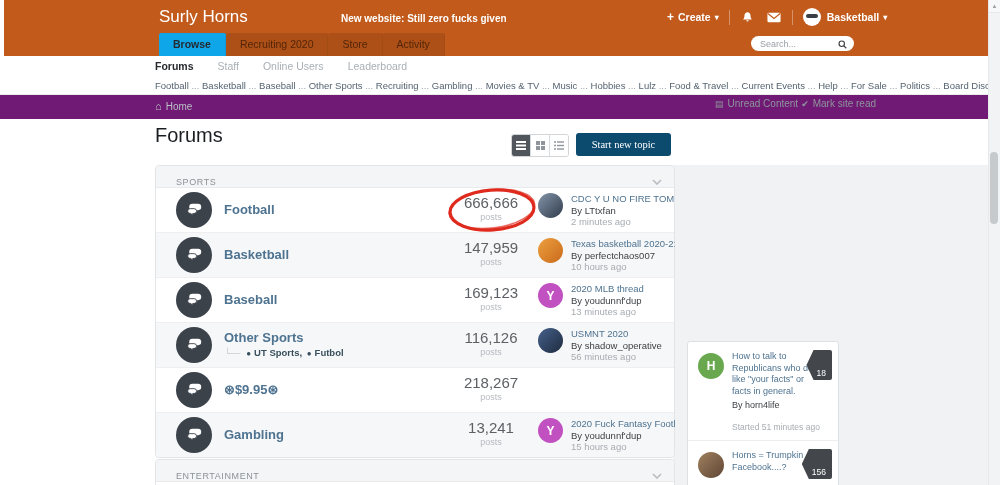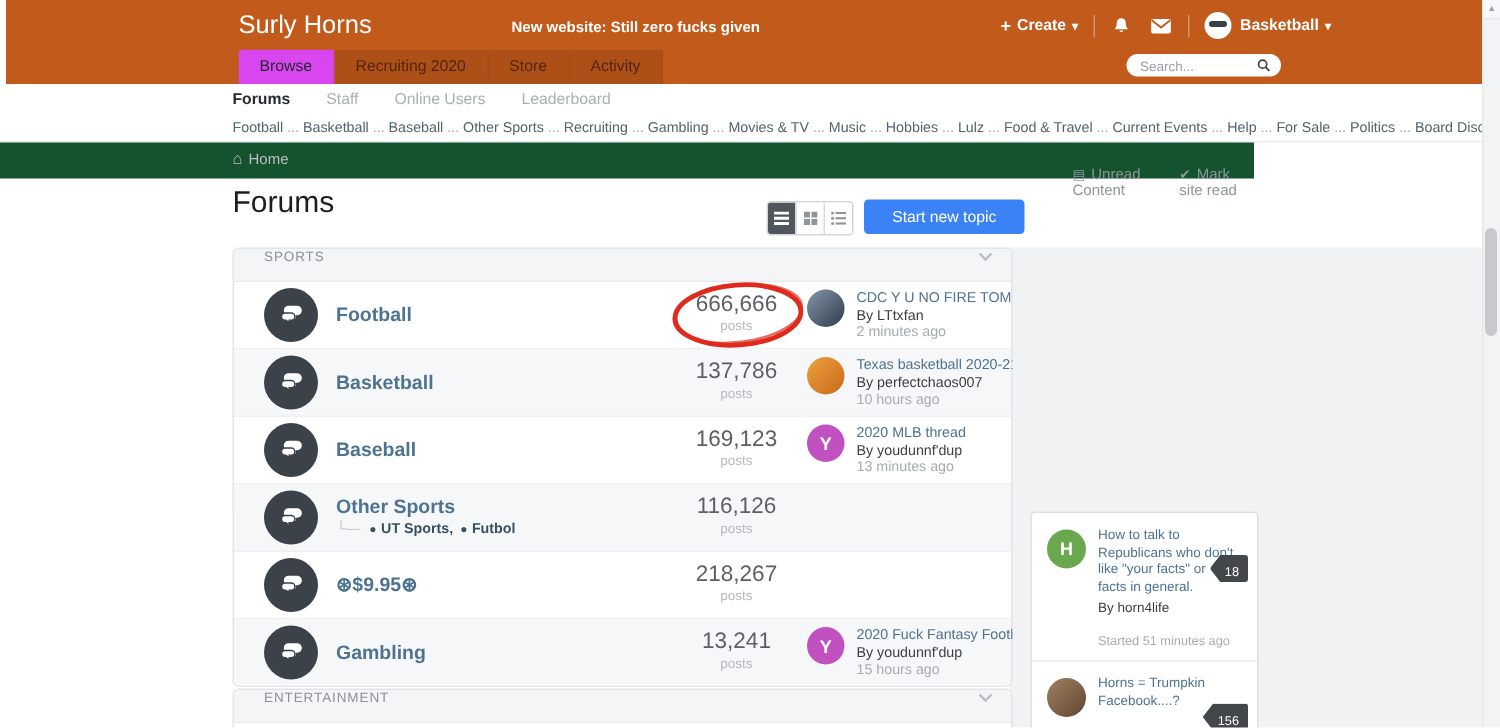--- a/index.html
+++ b/index.html
@@ -17,61 +17,61 @@
   .plus{font-size:12px;margin-right:4px;font-weight:bold}
   .caret{font-size:8px;margin-left:4px}
   .hicon{width:15px;height:15px;display:inline-flex;align-items:center;justify-content:center}
   .hicon + .hicon{margin-left:12px}
   .user-ava{width:18px;height:18px;border-radius:50%;background:#fff;position:relative;margin-right:6px}
   .user-ava:after{content:"";position:absolute;left:3px;top:6px;width:12px;height:4px;border-radius:2px;background:#3a3f46}
   
   .tabs{position:absolute;left:155px;bottom:0;display:flex;height:23px}
   .tab{height:23px;line-height:23px;padding:0 14px;font-size:10.5px;color:rgba(46,20,2,.72);
        background:rgba(0,0,0,.10);border-right:1px solid rgba(0,0,0,.06);border-radius:2px 2px 0 0}
-  .tab.active{background:#d946ef;color:#242a30;font-weight:400}
+  .tab.active{background:#0ea5e9;color:#242a30;font-weight:700}
   .search-pill{position:absolute;left:747px;top:36px;width:89px;height:15px;background:#fff;border-radius:9px;
        display:flex;align-items:center;padding:0 7px}
   .search-pill input{flex:1;border:none;outline:none;font-size:9px;color:#333;width:55px;
        font-family:"Liberation Sans",sans-serif;background:transparent}
   .search-pill input::placeholder{color:#9aa0a6}
 
   
   .navstrip{position:absolute;left:0;top:56px;width:1000px;height:20px;background:#fff;display:flex;align-items:center}
   .navstrip .inner{margin-left:155px;display:flex;gap:24px}
   .subnav-link{font-size:10.5px;color:#a9b0b6}
   .subnav-link.active{color:#26292d;font-weight:bold}
 
   .catrow{position:absolute;left:0;top:76px;width:1000px;height:18px;background:#fff;
           border-bottom:1px solid #ebebeb;display:flex;align-items:center}
   .catrow .inner{margin-left:155px;font-size:9.5px;color:#8a96a0;white-space:nowrap}
   .cat-link{color:#55636f}
   .cat-sep{color:#9aa4ad}
 
-  .crumbrow{position:absolute;left:0;top:95px;width:836px;height:24px;background:#14532d}
+  .crumbrow{position:absolute;left:0;top:95px;width:1000px;height:24px;background:#701a75}
   .crumb-home{position:absolute;left:155px;top:5px;font-size:10px;color:#b9bfc5}
   .crumb-home .glyph{font-size:11px;margin-right:4px}
-  .crumb-right{position:absolute;left:715px;top:16px;display:flex;gap:16px;font-size:10px;color:#8e959b}
+  .crumb-right{position:absolute;left:715px;top:3px;display:flex;gap:3px;font-size:10px;color:#8e959b}
   .crumb-right .glyph{margin-right:4px;font-size:9px}
 
   
   .page-title{position:absolute;left:155px;top:124px;margin:0;font-size:20px;font-weight:500;color:#1b1e21}
   .view-toggles{position:absolute;left:511px;top:134px;display:flex;border:1px solid #d2d5d8;border-radius:3px;
        overflow:hidden;background:#fff;height:21px}
   .vt{width:18px;display:flex;align-items:center;justify-content:center;color:#8f959b;background:#fff;
       border-right:1px solid #d8dbde}
   .vt:last-child{border-right:none}
   .vt.active{background:#51565c;color:#fff}
-  .start-btn{position:absolute;left:576px;top:133px;width:107px;height:23px;background:#3b82f6;color:#fff;
-      font-size:10.5px;border:none;border-radius:3px;font-family:Liberation Sans, sans-serif;cursor:pointer}
+  .start-btn{position:absolute;left:576px;top:133px;width:95px;height:23px;background:#0c4a6e;color:#fff;
+      font-size:10.5px;border:none;border-radius:3px;font-family:Liberation Serif, serif;cursor:pointer}
 
   
   .gray-panel{position:absolute;left:673px;top:165px;width:317px;height:320px;background:#f1f2f4}
   .forum-box{position:absolute;left:155px;top:165px;width:518px;background:#fff;
       border:1px solid #e2e4e7;border-radius:4px;overflow:visible}
-  .section-hdr{height:21px;background:#f4f5f7;display:flex;align-items:flex-start;justify-content:space-between;
+  .section-hdr{height:21px;background:#f4f5f7;display:flex;align-items:flex-end;justify-content:space-between;
       padding:0 12px 0 20px;font-size:9px;letter-spacing:.6px;color:#8b9197;border-bottom:1px solid #e8eaec;
       border-radius:4px 4px 0 0}
   .frow{position:relative;height:44px;background:#fff;border-bottom:1px solid #efeff1}
   .frow:last-child{border-bottom:none;border-radius:0 0 4px 4px}
   .frow.alt{background:#f6f7f9}
   .ficon{position:absolute;left:20px;top:4px;width:36px;height:36px;border-radius:50%;background:#3b424a;
       display:flex;align-items:center;justify-content:center}
   .ftitle{position:absolute;left:68px;top:14px;font-size:13px;font-weight:600;color:#4e7390}
   .frow.has-subs .ftitle{top:7px}
   .fsubs{position:absolute;left:68px;top:24px;font-size:9.5px;color:#aab1b8}
@@ -97,22 +97,22 @@
   .sidebar{position:absolute;left:687px;top:341px;width:150px;height:150px;background:#fff;
       border:1px solid #dde0e4;border-radius:3px;overflow:hidden}
   .sb-hdr{height:20px;background:#eef0f3;display:flex;align-items:center;padding:0 10px;font-size:8.5px;
       letter-spacing:.5px;color:#8b9197;border-bottom:1px solid #e4e7ea}
   .sb-item{position:relative;padding:9px 8px 8px 44px;border-bottom:1px solid #eceef0;min-height:60px}
   .sb-ava{position:absolute;left:10px;top:11px;width:26px;height:26px;border-radius:50%;display:flex;
       align-items:center;justify-content:center;color:#fff;font-size:12px;font-weight:bold}
   .sb-title{display:block;color:#4e7390;font-size:9px;line-height:11.5px;width:92px}
   .sb-by{color:#3b3f43;font-size:9px;margin-top:3px}
   .sb-time{color:#a7acb1;font-size:8.5px;margin-top:12px}
-  .sb-badge{position:absolute;right:6px;top:28px;background:#43474c;color:#fff;font-size:8.5px;height:14px;
-      line-height:14px;padding:4px 6px 0 10px;clip-path:polygon(7px 0,100% 0,100% 100%,7px 100%,0 50%);
+  .sb-badge{position:absolute;right:6px;top:8px;background:#43474c;color:#fff;font-size:8.5px;height:14px;
+      line-height:14px;padding:16px 6px 0 10px;clip-path:polygon(7px 0,100% 0,100% 100%,7px 100%,0 50%);
       border-radius:0 2px 2px 0}
 
   
   .scrollbar{position:absolute;right:0;top:0;width:11px;height:485px;background:#f2f3f4;border-left:1px solid #e6e8ea}
   .sb-up{height:12px;display:flex;align-items:center;justify-content:center;color:#9aa0a6;font-size:6px;
       border-bottom:1px solid #e6e8ea;background:#f7f8f9}
   .sb-thumb{position:absolute;left:1px;top:152px;width:8px;height:72px;background:#c7cacd;border-radius:4px}
 </style>
 </head>
 <body>
@@ -265,21 +265,21 @@
   <div class="frow alt">
     <span class="ficon">
           <svg width="18" height="16" viewBox="0 0 20 18">
   <path fill="#fff" d="M8.2 2h6.2a3.6 3.6 0 0 1 .3 7.2l-.3 0h-1v2.6l-3-2.6h-2.2a3.6 3.6 0 0 1 0-7.2z"></path>
   <path fill="#fff" stroke="#3b424a" stroke-width="1" d="M5.6 7.5h4.6a2.7 2.7 0 0 1 0 5.4H8.6v2l-2.3-2h-.7a2.7 2.7 0 0 1 0-5.4z"></path>
           </svg>
         </span>
     <a class="ftitle">Basketball</a>
 
     <div class="fposts">
-      <div class="fnum">137,786</div>
+      <div class="fnum">147,959</div>
       <div class="fplabel">posts</div>
     </div>
     <div class="flast">
       <span class="lavatar" style="background:linear-gradient(135deg,#eda03f,#c96a1c)"></span>
       <div class="ltext">
         <a class="ltitle">Texas basketball 2020-21: ...</a>
         <div class="lby">By perfectchaos007</div>
         <div class="ltime">10 hours ago</div>
       </div>
     </div>
@@ -312,20 +312,28 @@
   <path fill="#fff" d="M8.2 2h6.2a3.6 3.6 0 0 1 .3 7.2l-.3 0h-1v2.6l-3-2.6h-2.2a3.6 3.6 0 0 1 0-7.2z"></path>
   <path fill="#fff" stroke="#3b424a" stroke-width="1" d="M5.6 7.5h4.6a2.7 2.7 0 0 1 0 5.4H8.6v2l-2.3-2h-.7a2.7 2.7 0 0 1 0-5.4z"></path>
           </svg>
         </span>
     <a class="ftitle">Other Sports</a>
     <div class="fsubs"><span class="elbow">└—</span><span class="dot">●</span><a>UT Sports,</a> <span class="dot">●</span><a>Futbol</a></div>
 
     <div class="fposts">
       <div class="fnum">116,126</div>
       <div class="fplabel">posts</div>
+    </div>
+    <div class="flast">
+      <span class="lavatar" style="background:linear-gradient(135deg,#46618c,#1d2b3e)"></span>
+      <div class="ltext">
+        <a class="ltitle">USMNT 2020</a>
+        <div class="lby">By shadow_operative</div>
+        <div class="ltime">56 minutes ago</div>
+      </div>
     </div>
   </div>
   <div class="frow">
     <span class="ficon">
           <svg width="18" height="16" viewBox="0 0 20 18">
   <path fill="#fff" d="M8.2 2h6.2a3.6 3.6 0 0 1 .3 7.2l-.3 0h-1v2.6l-3-2.6h-2.2a3.6 3.6 0 0 1 0-7.2z"></path>
   <path fill="#fff" stroke="#3b424a" stroke-width="1" d="M5.6 7.5h4.6a2.7 2.7 0 0 1 0 5.4H8.6v2l-2.3-2h-.7a2.7 2.7 0 0 1 0-5.4z"></path>
           </svg>
         </span>
     <a class="ftitle">⊛$9.95⊛</a>

